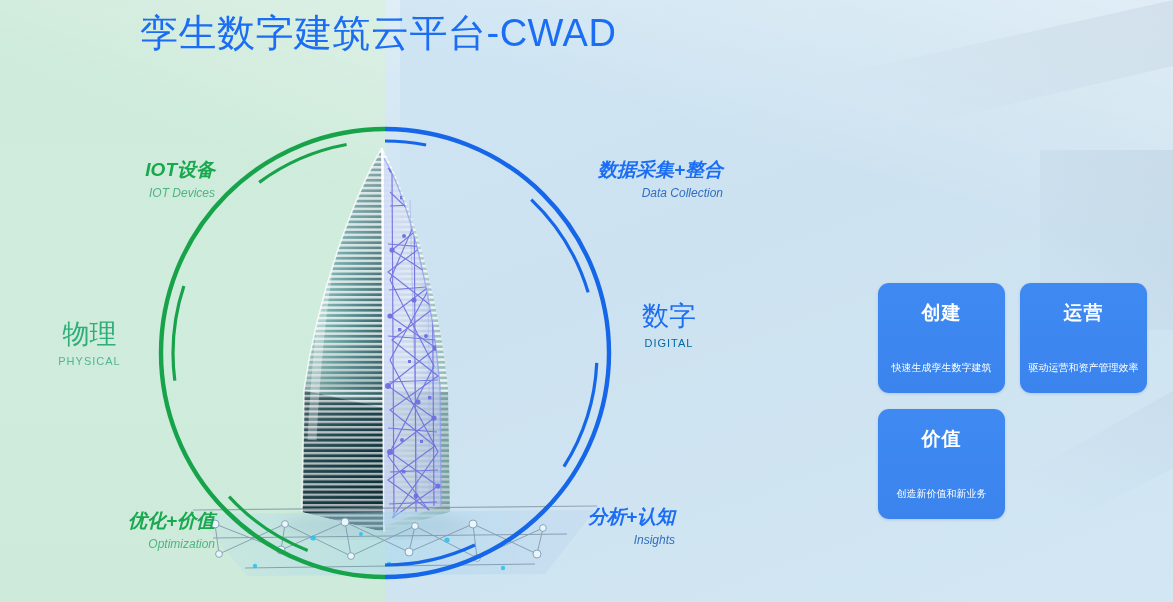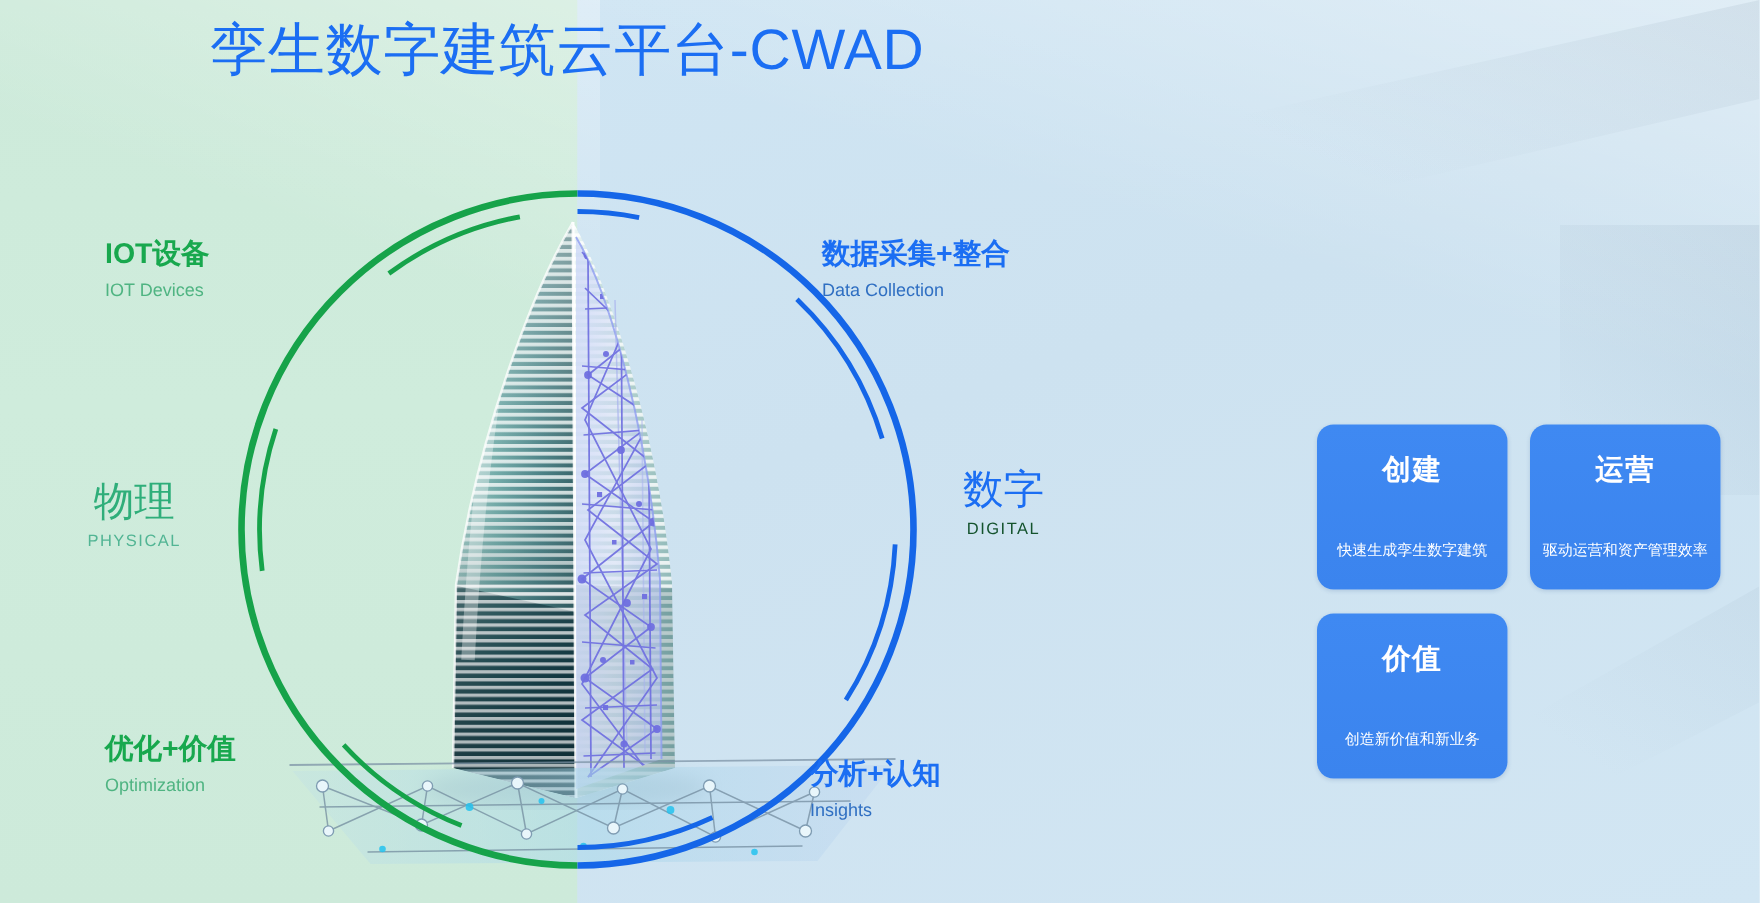--- a/index.html
+++ b/index.html
@@ -54,42 +54,42 @@
   .ring-wrap svg{display:block;overflow:visible;}
 
   
   .bldg{position:absolute;left:232px;top:140px;width:300px;height:400px;}
   .bldg svg{display:block;}
 
   
   .ground{position:absolute;left:185px;top:480px;width:420px;height:110px;}
 
   
-  .lab{position:absolute;text-align:left;line-height:1.25;}
+  .lab{position:absolute;text-align:right;line-height:1.25;font-style:italic;}
   .lab .cn{font-size:19px;font-weight:bold;white-space:nowrap;}
   .lab .en{font-size:12px;font-weight:400;white-space:nowrap;margin-top:4px;}
   .lab.green .cn{color:#18a84e;}
   .lab.green .en{color:#4fb482;}
   .lab.blue  .cn{color:#1b6ef3;}
   .lab.blue  .en{color:#2f6fc2;}
 
   .lab-iot{left:70px;top:158px;width:145px;}
   .lab-data{left:548px;top:158px;width:175px;}
-  .lab-opt{left:70px;top:488px;width:145px;}
+  .lab-opt{left:70px;top:509px;width:145px;}
   .lab-ins{left:540px;top:505px;width:135px;}
 
   .side{position:absolute;text-align:center;line-height:1.2;}
   .side .cn{font-size:27px;font-weight:400;white-space:nowrap;}
   .side .en{font-size:11px;font-weight:400;white-space:nowrap;margin-top:5px;letter-spacing:1px;}
   .side.green .cn{color:#2fae7a;}
   .side.green .en{color:#52b594;}
   .side.blue  .cn{color:#1b6ef3;}
-  .side.blue  .en{color:#14532d;}
+  .side.blue  .en{color:#0369a1;}
   .side-phys{left:22px;top:318px;width:135px;}
-  .side-dig{left:610px;top:310px;width:118px;}
+  .side-dig{left:610px;top:300px;width:118px;}
 
   
   .cards{
     position:absolute;left:878px;top:283px;
     width:285px;
     display:grid;grid-template-columns:127px 127px;
     grid-gap:16px 15px;
   }
   .card{
     width:127px;height:110px;

